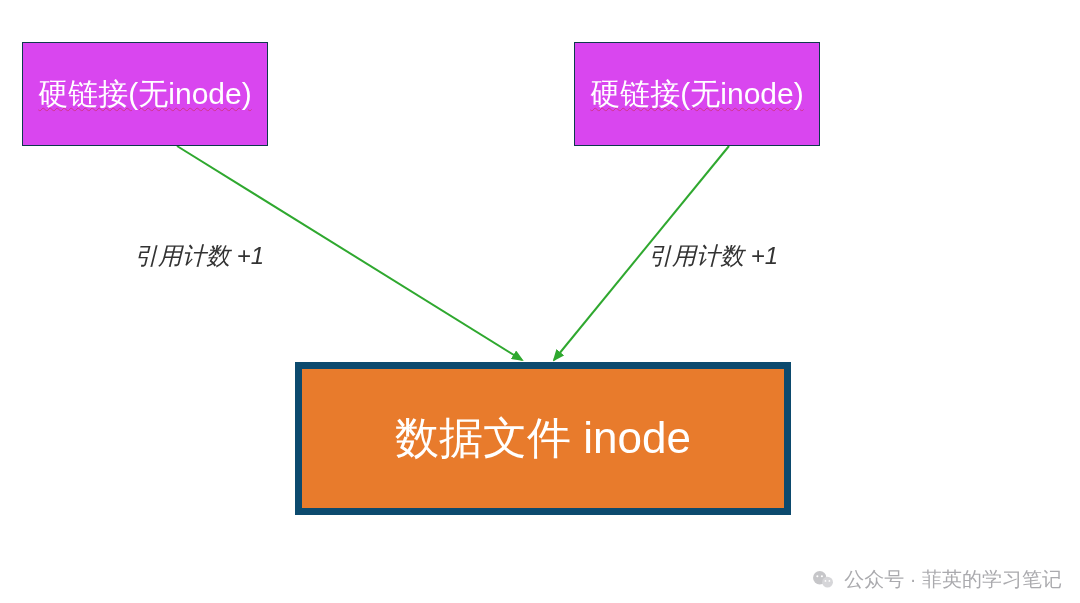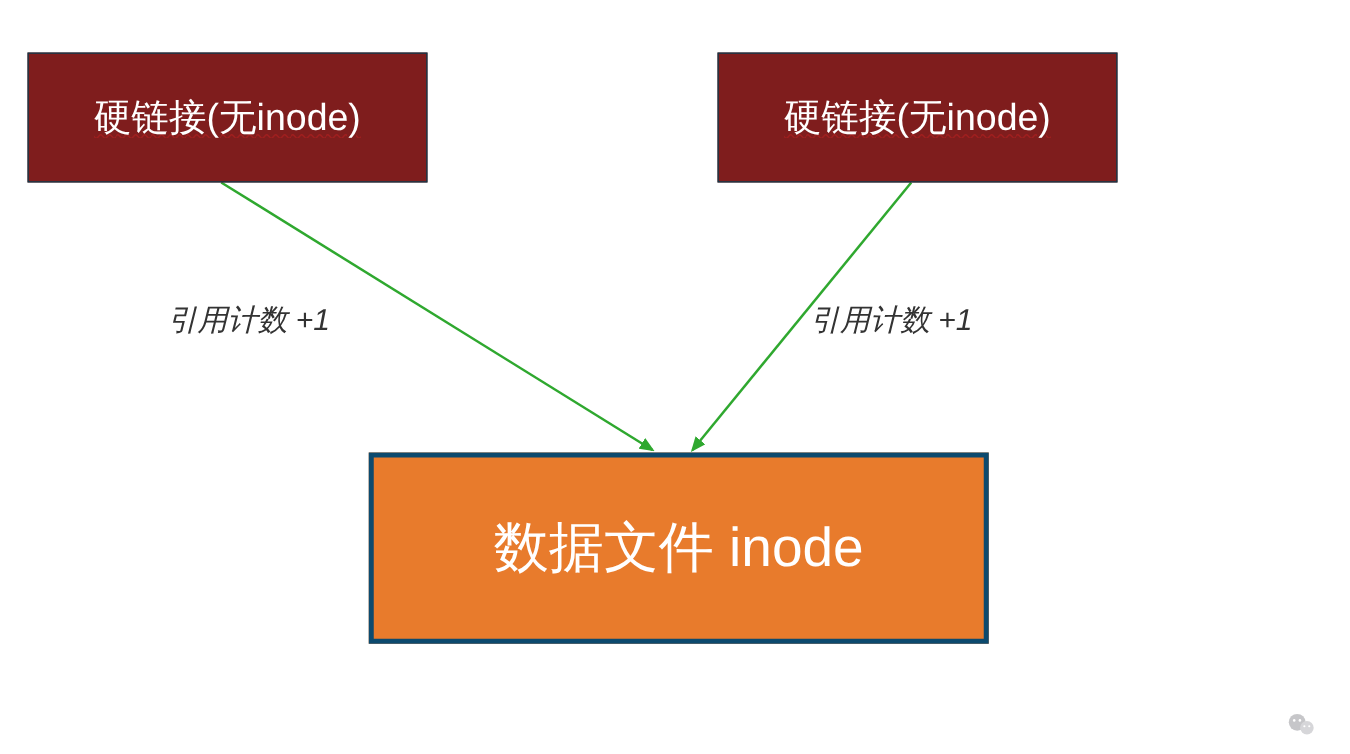--- a/index.html
+++ b/index.html
@@ -12,33 +12,33 @@
       overflow: hidden;
     }
     .box {
       position: absolute;
       display: flex;
       align-items: center;
       justify-content: center;
       text-align: center;
     }
     .hardlink-box {
-      background: #7f1d1d;
+      background: #d946ef;
       color: #ffffff;
       border: 1px solid #0d3a4c;
-      width: 320px;
+      width: 246px;
       height: 104px;
       font-size: 30px;
     }
     .hardlink-1 { left: 22px; top: 42px; }
     .hardlink-2 { left: 574px; top: 42px; }
     .databox {
       background: #e87b2c;
       color: #ffffff;
-      border: 4px solid #0c4a6e;
+      border: 7px solid #0c4a6e;
       left: 295px;
       top: 362px;
       width: 496px;
       height: 153px;
       font-size: 44px;
     }
     .edge-label {
       position: absolute;
       color: #333333;
       font-size: 24px;
@@ -106,13 +106,14 @@
   <span class="watermark-icon">
     <svg viewBox="0 0 24 24" width="26" height="26">
       <circle cx="9" cy="10" r="6.2" fill="#bdbdc0"></circle>
       <circle cx="16.2" cy="14" r="5" fill="#d0d0d3"></circle>
       <circle cx="6.8" cy="8.6" r="0.95" fill="#fff"></circle>
       <circle cx="11" cy="8.6" r="0.95" fill="#fff"></circle>
       <circle cx="14.3" cy="12.9" r="0.8" fill="#fff"></circle>
       <circle cx="17.9" cy="12.9" r="0.8" fill="#fff"></circle>
     </svg>
   </span>
+  <span>公众号 · 菲英的学习笔记</span>
 </div>
 
 </body></html>

